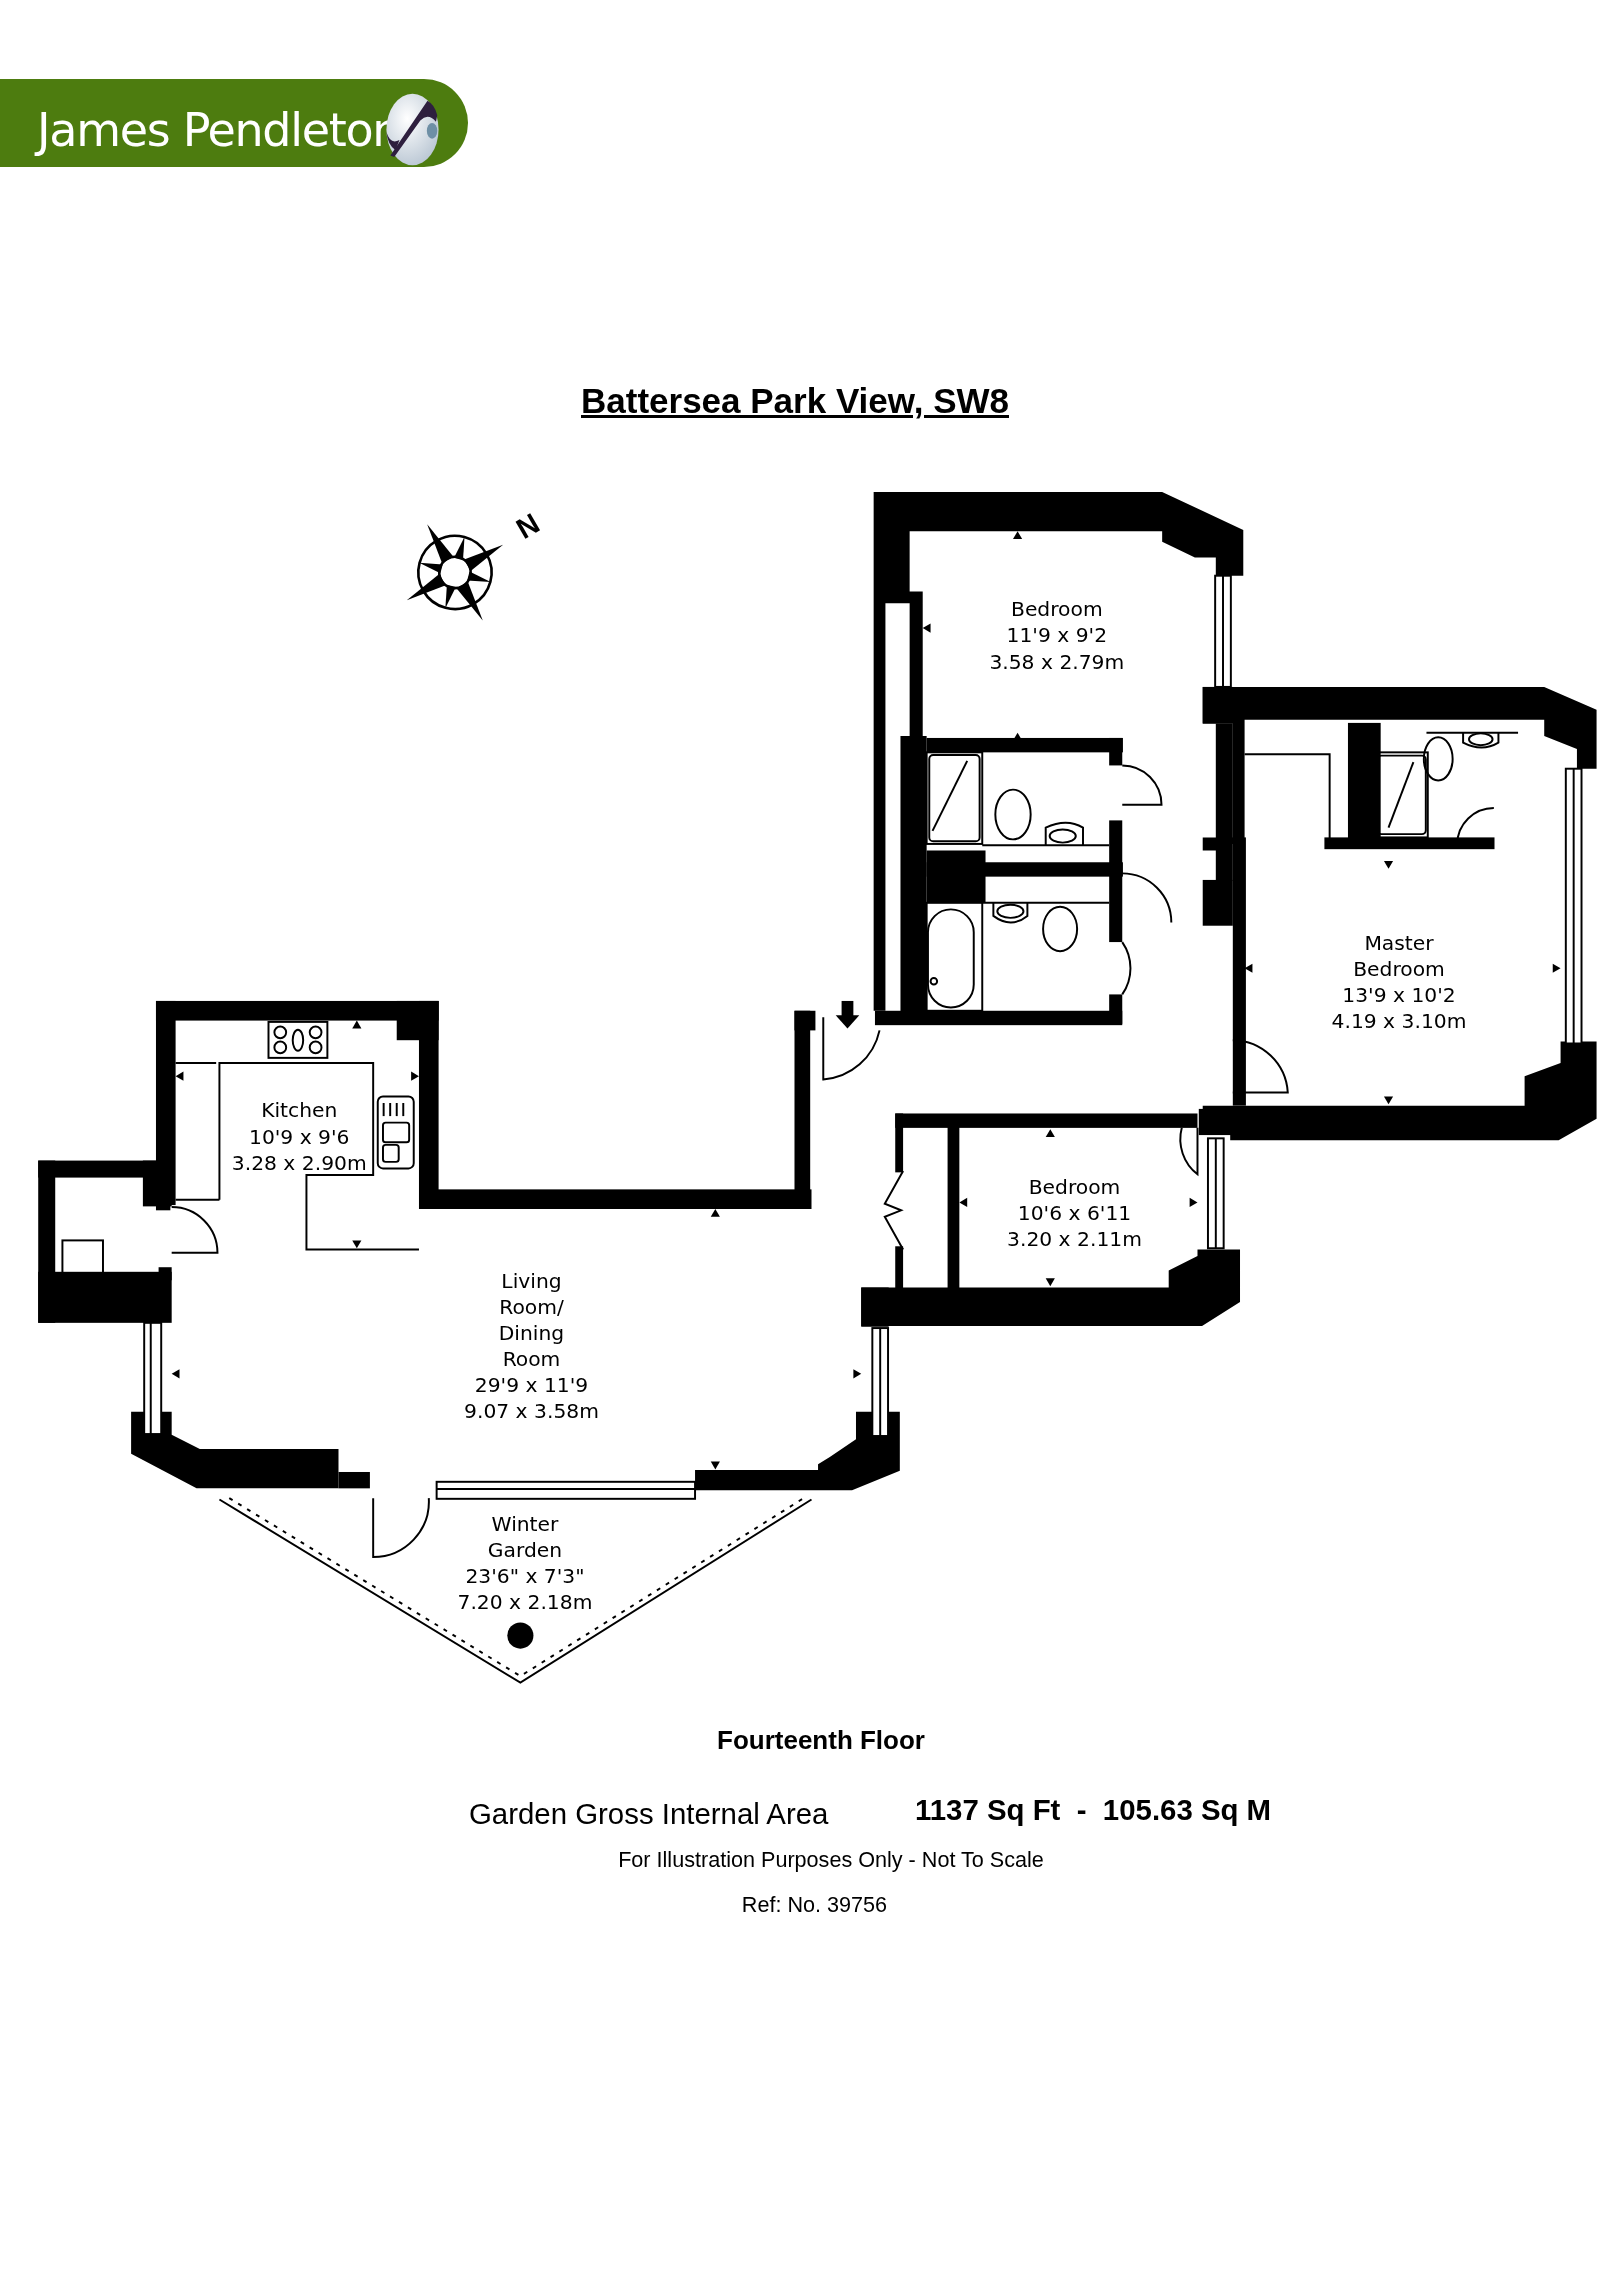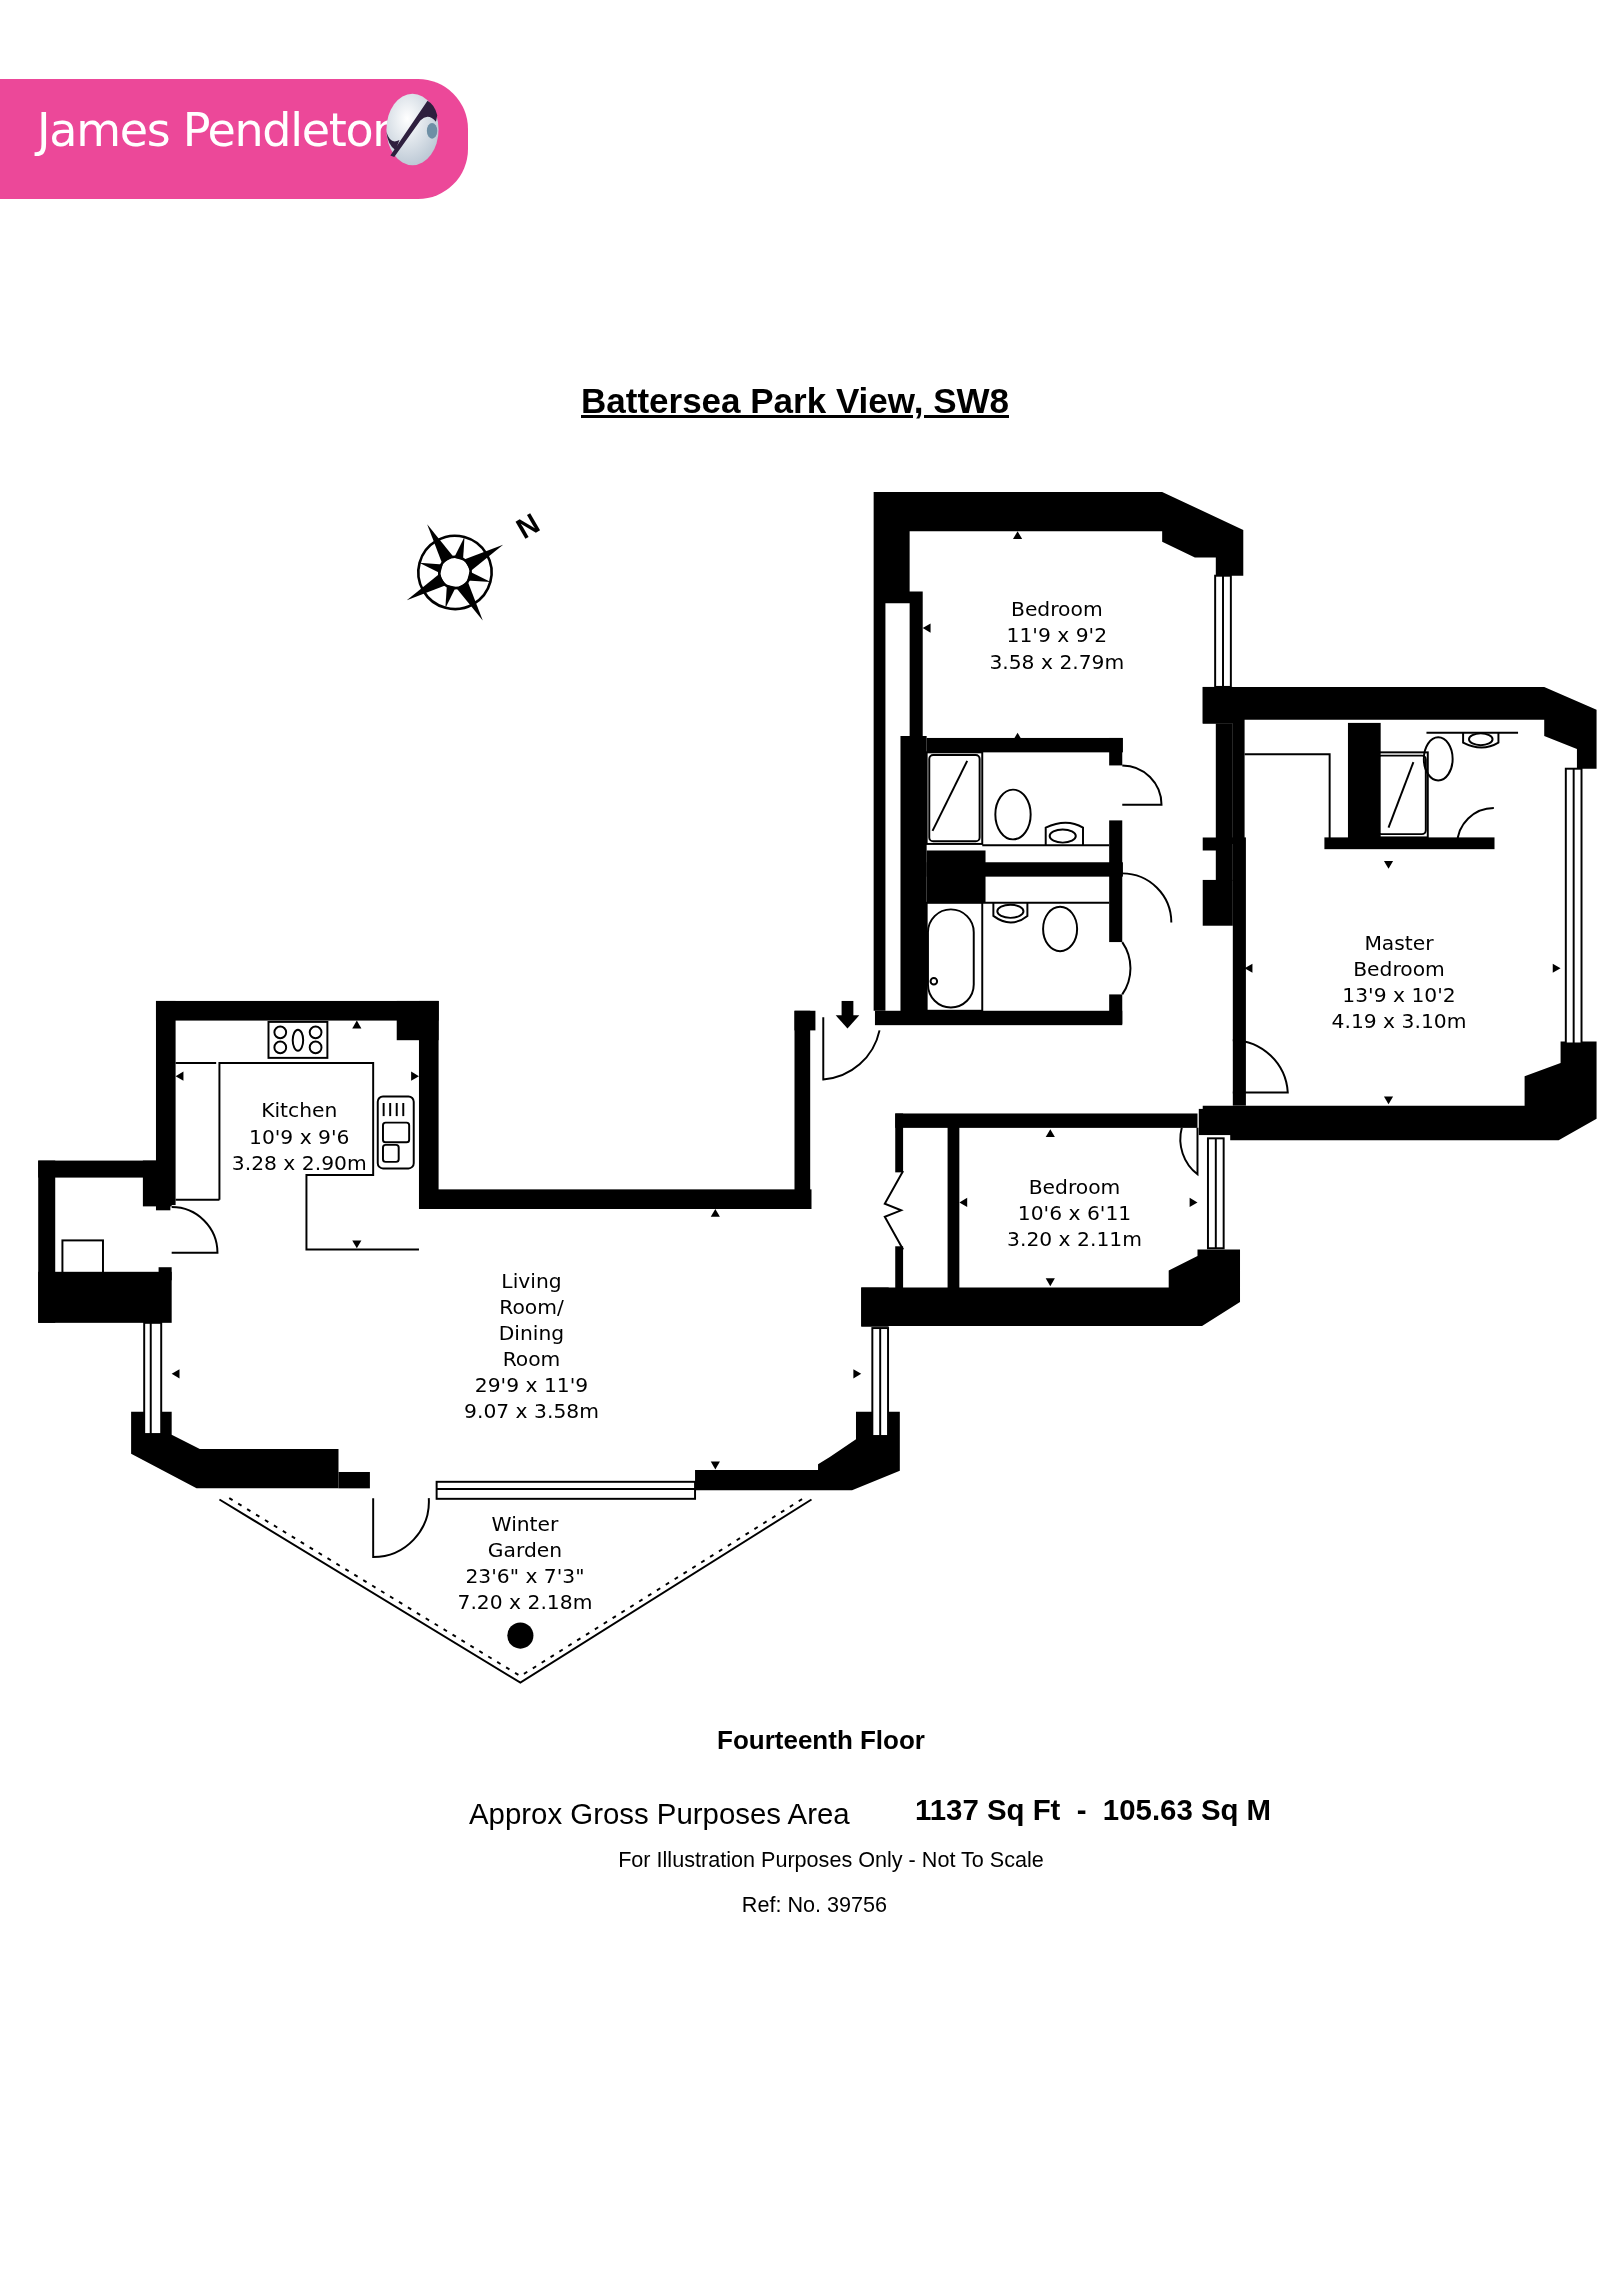--- a/index.html
+++ b/index.html
@@ -1,17 +1,17 @@
 <!DOCTYPE html>
 <html style="font-size:10.5px"><head>
 <meta charset="utf-8">
 <style>
   html, body { margin: 0; padding: 0; background: #ffffff; }
   body { width: 1623px; height: 2295px; position: relative; overflow: hidden; font-family: "DejaVu Sans", "Liberation Sans", sans-serif; color: #000; }
-  .logo-bar { position: absolute; left: 0; top: 79px; width: 468px; height: 120px; background: #ec4899; border-radius: 0 50px 50px 0; }
+  .logo-bar { position: absolute; left: 0; top: 79px; width: 468px; height: 88px; background: #4d7c0f; border-radius: 0 50px 50px 0; }
   .logo-text { position: absolute; left: 37px; top: 23.6px; font-size: 46px; color: #ffffff; font-family: "DejaVu Sans", sans-serif; letter-spacing: -1.3px; font-weight: normal; }
   .logo-mark { position: absolute; left: 376px; top: 14.4px; width: 73px; height: 73px; }
   .title { position: absolute; left: 0; width: 1590px; top: 381px; text-align: center; font-size: 35px; font-weight: bold; font-family: "Liberation Sans", sans-serif; text-decoration: underline; }
   .plan { position: absolute; left: 0; top: 0; width: 1623px; height: 2295px; }
   .room-label { font-family: "DejaVu Sans", sans-serif; font-size: 31px; fill: #000; }
   .footer-floor { position: absolute; top: 1725px; left: 0; width: 1642px; text-align: center; font-size: 26px; font-weight: bold; font-family: "Liberation Sans", sans-serif; }
   .footer-area-label { position: absolute; top: 1797px; left: 469px; font-size: 29.4px; font-family: "Liberation Sans", sans-serif; }
   .footer-area-value { position: absolute; top: 1793px; left: 915px; font-size: 29.4px; font-weight: bold; font-family: "Liberation Sans", sans-serif; }
   .footer-disclaimer { position: absolute; top: 1847px; left: 0; width: 1662px; text-align: center; font-size: 21.6px; font-family: "Liberation Sans", sans-serif; }
   .footer-ref { position: absolute; top: 1892px; left: 0; width: 1629px; text-align: center; font-size: 21.6px; font-family: "Liberation Sans", sans-serif; }
@@ -261,17 +261,17 @@
   </g>
   <g>
     <text class="room-label" text-anchor="middle" x="802" y="2340">Winter</text>
     <text class="room-label" text-anchor="middle" x="802" y="2380">Garden</text>
     <text class="room-label" text-anchor="middle" x="802" y="2420">23'6" x 7'3"</text>
     <text class="room-label" text-anchor="middle" x="802" y="2460">7.20 x 2.18m</text>
   </g>
 </svg>
 
 <div class="footer-floor">Fourteenth Floor</div>
-<div class="footer-area-label">Approx Gross Purposes Area</div>
+<div class="footer-area-label">Garden Gross Internal Area</div>
 <div class="footer-area-value" style="white-space:pre;text-align:center;">1137 Sq Ft  -  105.63 Sq M</div>
 <div class="footer-disclaimer">For Illustration Purposes Only - Not To Scale</div>
 <div class="footer-ref">Ref: No. 39756</div>
 
 
 </body></html>

